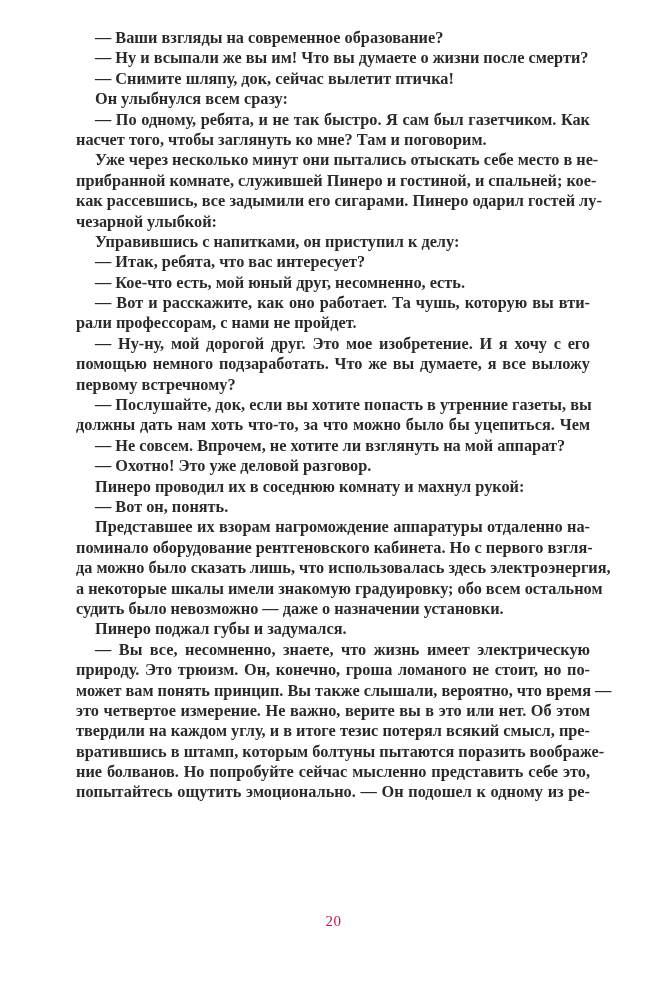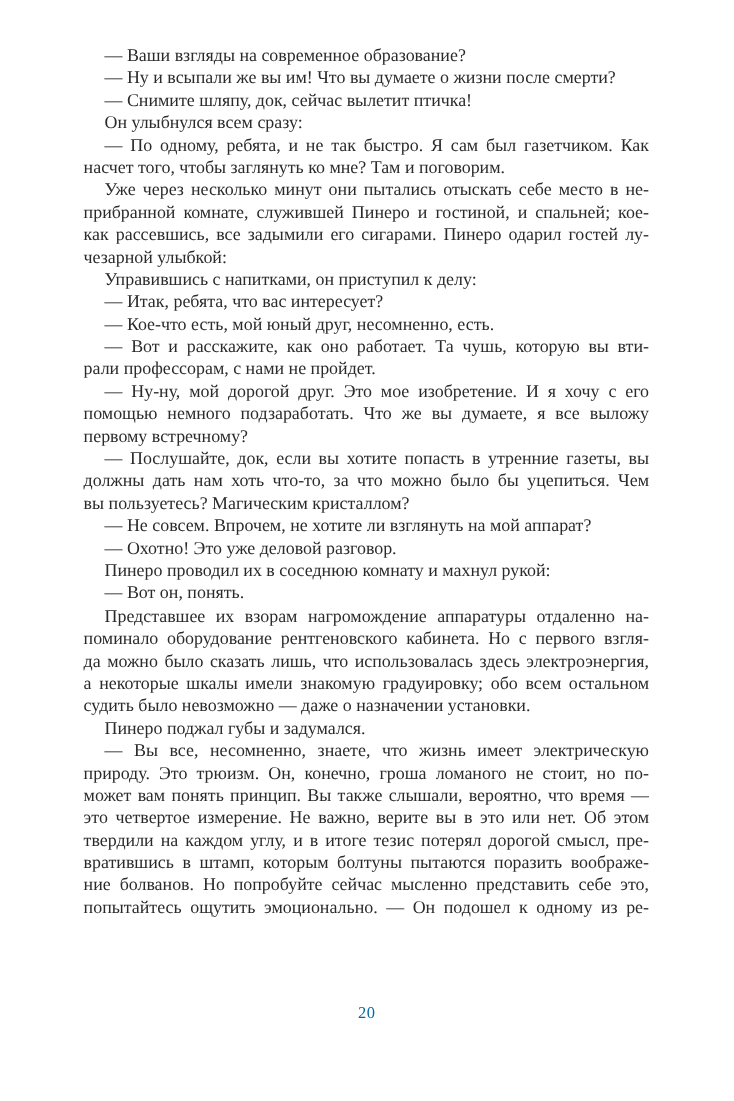--- a/index.html
+++ b/index.html
@@ -11,22 +11,23 @@
       width: 667px;
       height: 1001px;
       position: relative;
       overflow: hidden;
       font-family: "Liberation Serif", "DejaVu Serif", serif;
       color: #2a2a2a;
     }
     .page {
       position: absolute;
       left: 76px;
-      top: 40px;
+      top: 28px;
       width: 514px;
+      font-weight: bold;
     }
     .line {
       height: 20.4px;
       line-height: 20.4px;
       font-size: 16.3px;
       white-space: nowrap;
       text-align: justify;
       text-align-last: justify;
       overflow: visible;
     }
@@ -37,21 +38,21 @@
       padding-left: 19px;
     }
     .page-number {
       position: absolute;
       left: 0;
       width: 667px;
       top: 913px;
       text-align: center;
       font-size: 15px;
       letter-spacing: 0.5px;
-      color: #0369a1;
+      color: #be185d;
     }
   </style>
 </head>
 <body>
 
 <div class="page" id="page-body">
     <div class="line indent last">— Ваши взгляды на современное образование?</div>
     <div class="line indent last">— Ну и всыпали же вы им! Что вы думаете о жизни после смерти?</div>
     <div class="line indent last">— Снимите шляпу, док, сейчас вылетит птичка!</div>
     <div class="line indent last">Он улыбнулся всем сразу:</div>
@@ -64,34 +65,33 @@
     <div class="line indent last">Управившись с напитками, он приступил к делу:</div>
     <div class="line indent last">— Итак, ребята, что вас интересует?</div>
     <div class="line indent last">— Кое-что есть, мой юный друг, несомненно, есть.</div>
     <div class="line indent">— Вот и расскажите, как оно работает. Та чушь, которую вы вти-</div>
     <div class="line last">рали профессорам, с нами не пройдет.</div>
     <div class="line indent">— Ну-ну, мой дорогой друг. Это мое изобретение. И я хочу с его</div>
     <div class="line">помощью немного подзаработать. Что же вы думаете, я все выложу</div>
     <div class="line last">первому встречному?</div>
     <div class="line indent">— Послушайте, док, если вы хотите попасть в утренние газеты, вы</div>
     <div class="line">должны дать нам хоть что-то, за что можно было бы уцепиться. Чем</div>
-    <div class="line last">вы пользуетесь? Магическим кристаллом?</div>
     <div class="line indent last">— Не совсем. Впрочем, не хотите ли взглянуть на мой аппарат?</div>
     <div class="line indent last">— Охотно! Это уже деловой разговор.</div>
     <div class="line indent last">Пинеро проводил их в соседнюю комнату и махнул рукой:</div>
     <div class="line indent last">— Вот он, понять.</div>
     <div class="line indent">Представшее их взорам нагромождение аппаратуры отдаленно на-</div>
     <div class="line">поминало оборудование рентгеновского кабинета. Но с первого взгля-</div>
     <div class="line">да можно было сказать лишь, что использовалась здесь электроэнергия,</div>
     <div class="line">а некоторые шкалы имели знакомую градуировку; обо всем остальном</div>
     <div class="line last">судить было невозможно — даже о назначении установки.</div>
     <div class="line indent last">Пинеро поджал губы и задумался.</div>
     <div class="line indent">— Вы все, несомненно, знаете, что жизнь имеет электрическую</div>
     <div class="line">природу. Это трюизм. Он, конечно, гроша ломаного не стоит, но по-</div>
     <div class="line">может вам понять принцип. Вы также слышали, вероятно, что время —</div>
     <div class="line">это четвертое измерение. Не важно, верите вы в это или нет. Об этом</div>
-    <div class="line">твердили на каждом углу, и в итоге тезис потерял дорогой смысл, пре-</div>
+    <div class="line">твердили на каждом углу, и в итоге тезис потерял всякий смысл, пре-</div>
     <div class="line">вратившись в штамп, которым болтуны пытаются поразить воображе-</div>
     <div class="line">ние болванов. Но попробуйте сейчас мысленно представить себе это,</div>
     <div class="line">попытайтесь ощутить эмоционально. — Он подошел к одному из ре-</div>
   </div>
 
 <div class="page-number">20</div>
 
 </body></html>

